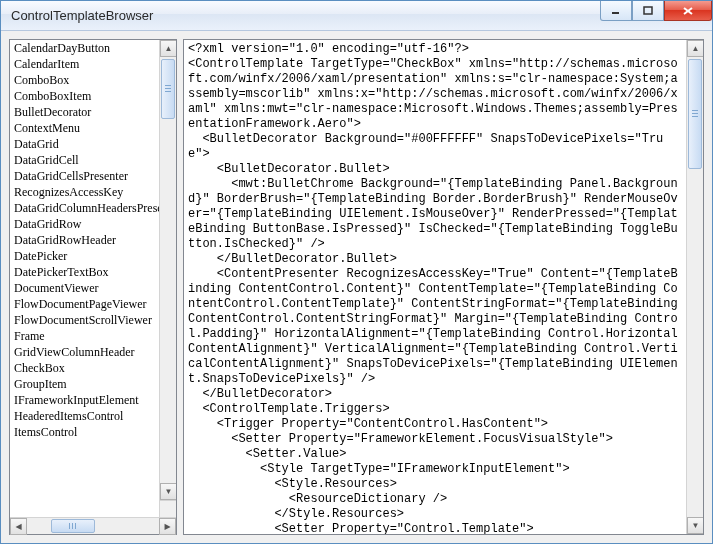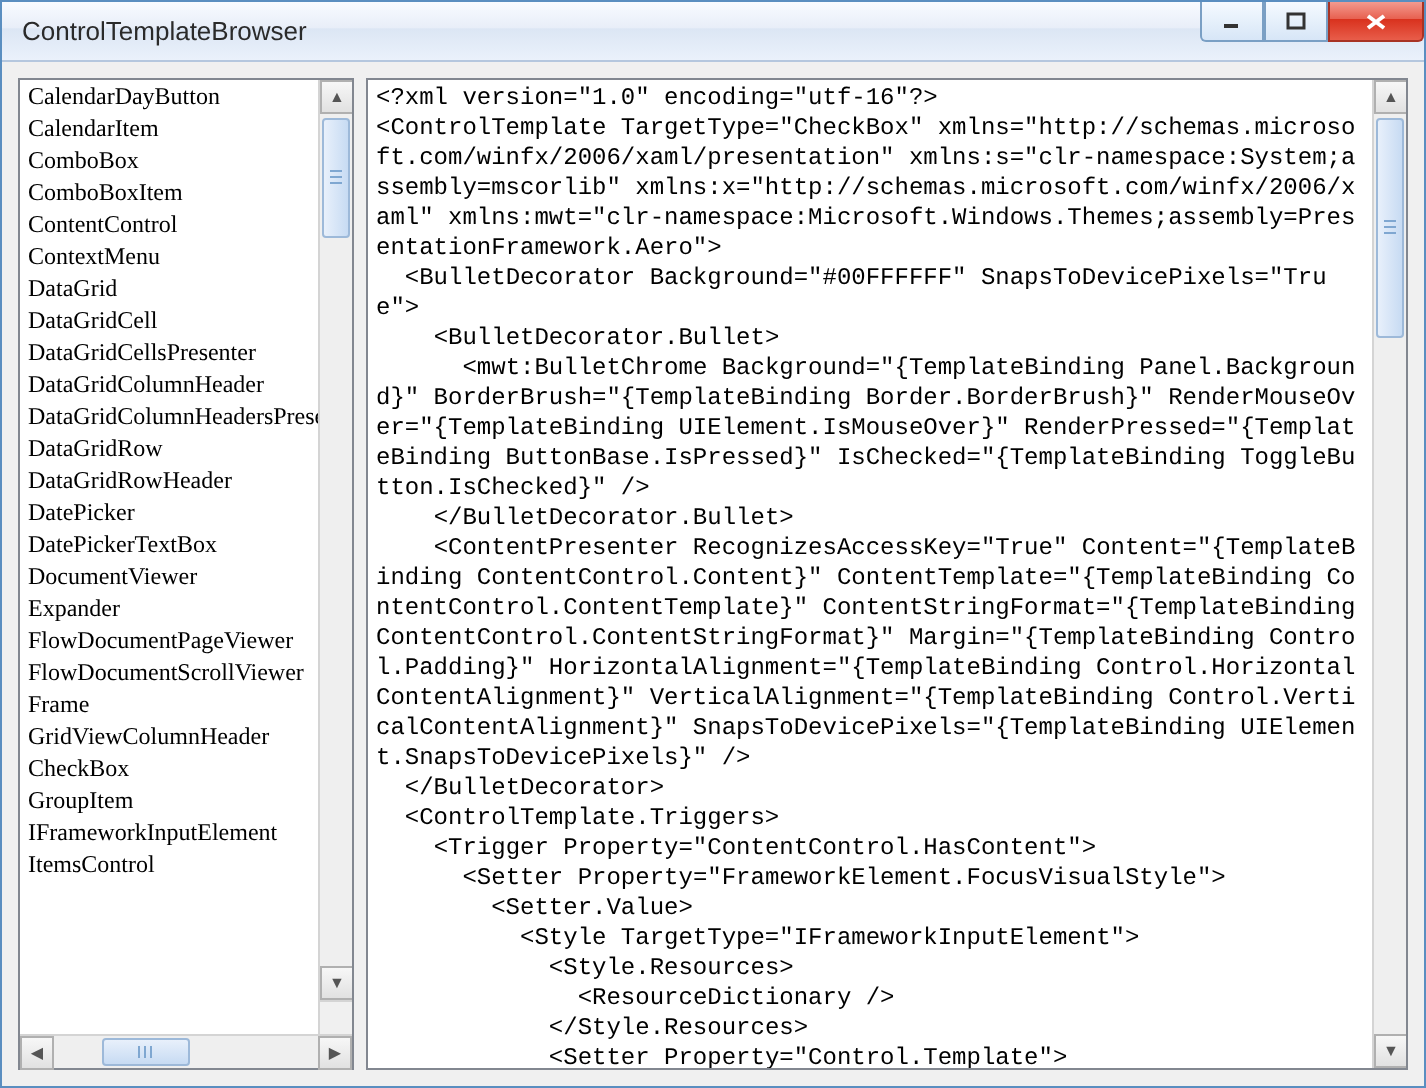--- a/index.html
+++ b/index.html
@@ -156,40 +156,40 @@
 
   <div class="client">
 
     <div class="list-pane">
       <div class="list-body">
         <div class="list-items" id="list-items">
             <div class="list-item">CalendarDayButton</div>
             <div class="list-item">CalendarItem</div>
             <div class="list-item">ComboBox</div>
             <div class="list-item">ComboBoxItem</div>
-            <div class="list-item">ContentControl</div>
+            <div class="list-item">BulletDecorator</div>
             <div class="list-item">ContextMenu</div>
             <div class="list-item">DataGrid</div>
             <div class="list-item">DataGridCell</div>
             <div class="list-item">DataGridCellsPresenter</div>
-            <div class="list-item">DataGridColumnHeader</div>
+            <div class="list-item">RecognizesAccessKey</div>
             <div class="list-item">DataGridColumnHeadersPresenter</div>
             <div class="list-item">DataGridRow</div>
             <div class="list-item">DataGridRowHeader</div>
             <div class="list-item">DatePicker</div>
             <div class="list-item">DatePickerTextBox</div>
             <div class="list-item">DocumentViewer</div>
-            <div class="list-item">Expander</div>
             <div class="list-item">FlowDocumentPageViewer</div>
             <div class="list-item">FlowDocumentScrollViewer</div>
             <div class="list-item">Frame</div>
             <div class="list-item">GridViewColumnHeader</div>
             <div class="list-item">CheckBox</div>
             <div class="list-item">GroupItem</div>
             <div class="list-item">IFrameworkInputElement</div>
+            <div class="list-item">HeaderedItemsControl</div>
             <div class="list-item">ItemsControl</div>
           </div>
         <div class="v-scroll">
           <div class="sb-btn">▲</div>
           <div class="sb-track">
             <div class="sb-thumb-v">
                 <div class="grip-v"></div>
               </div>
           </div>
           <div class="sb-btn">▼</div>

